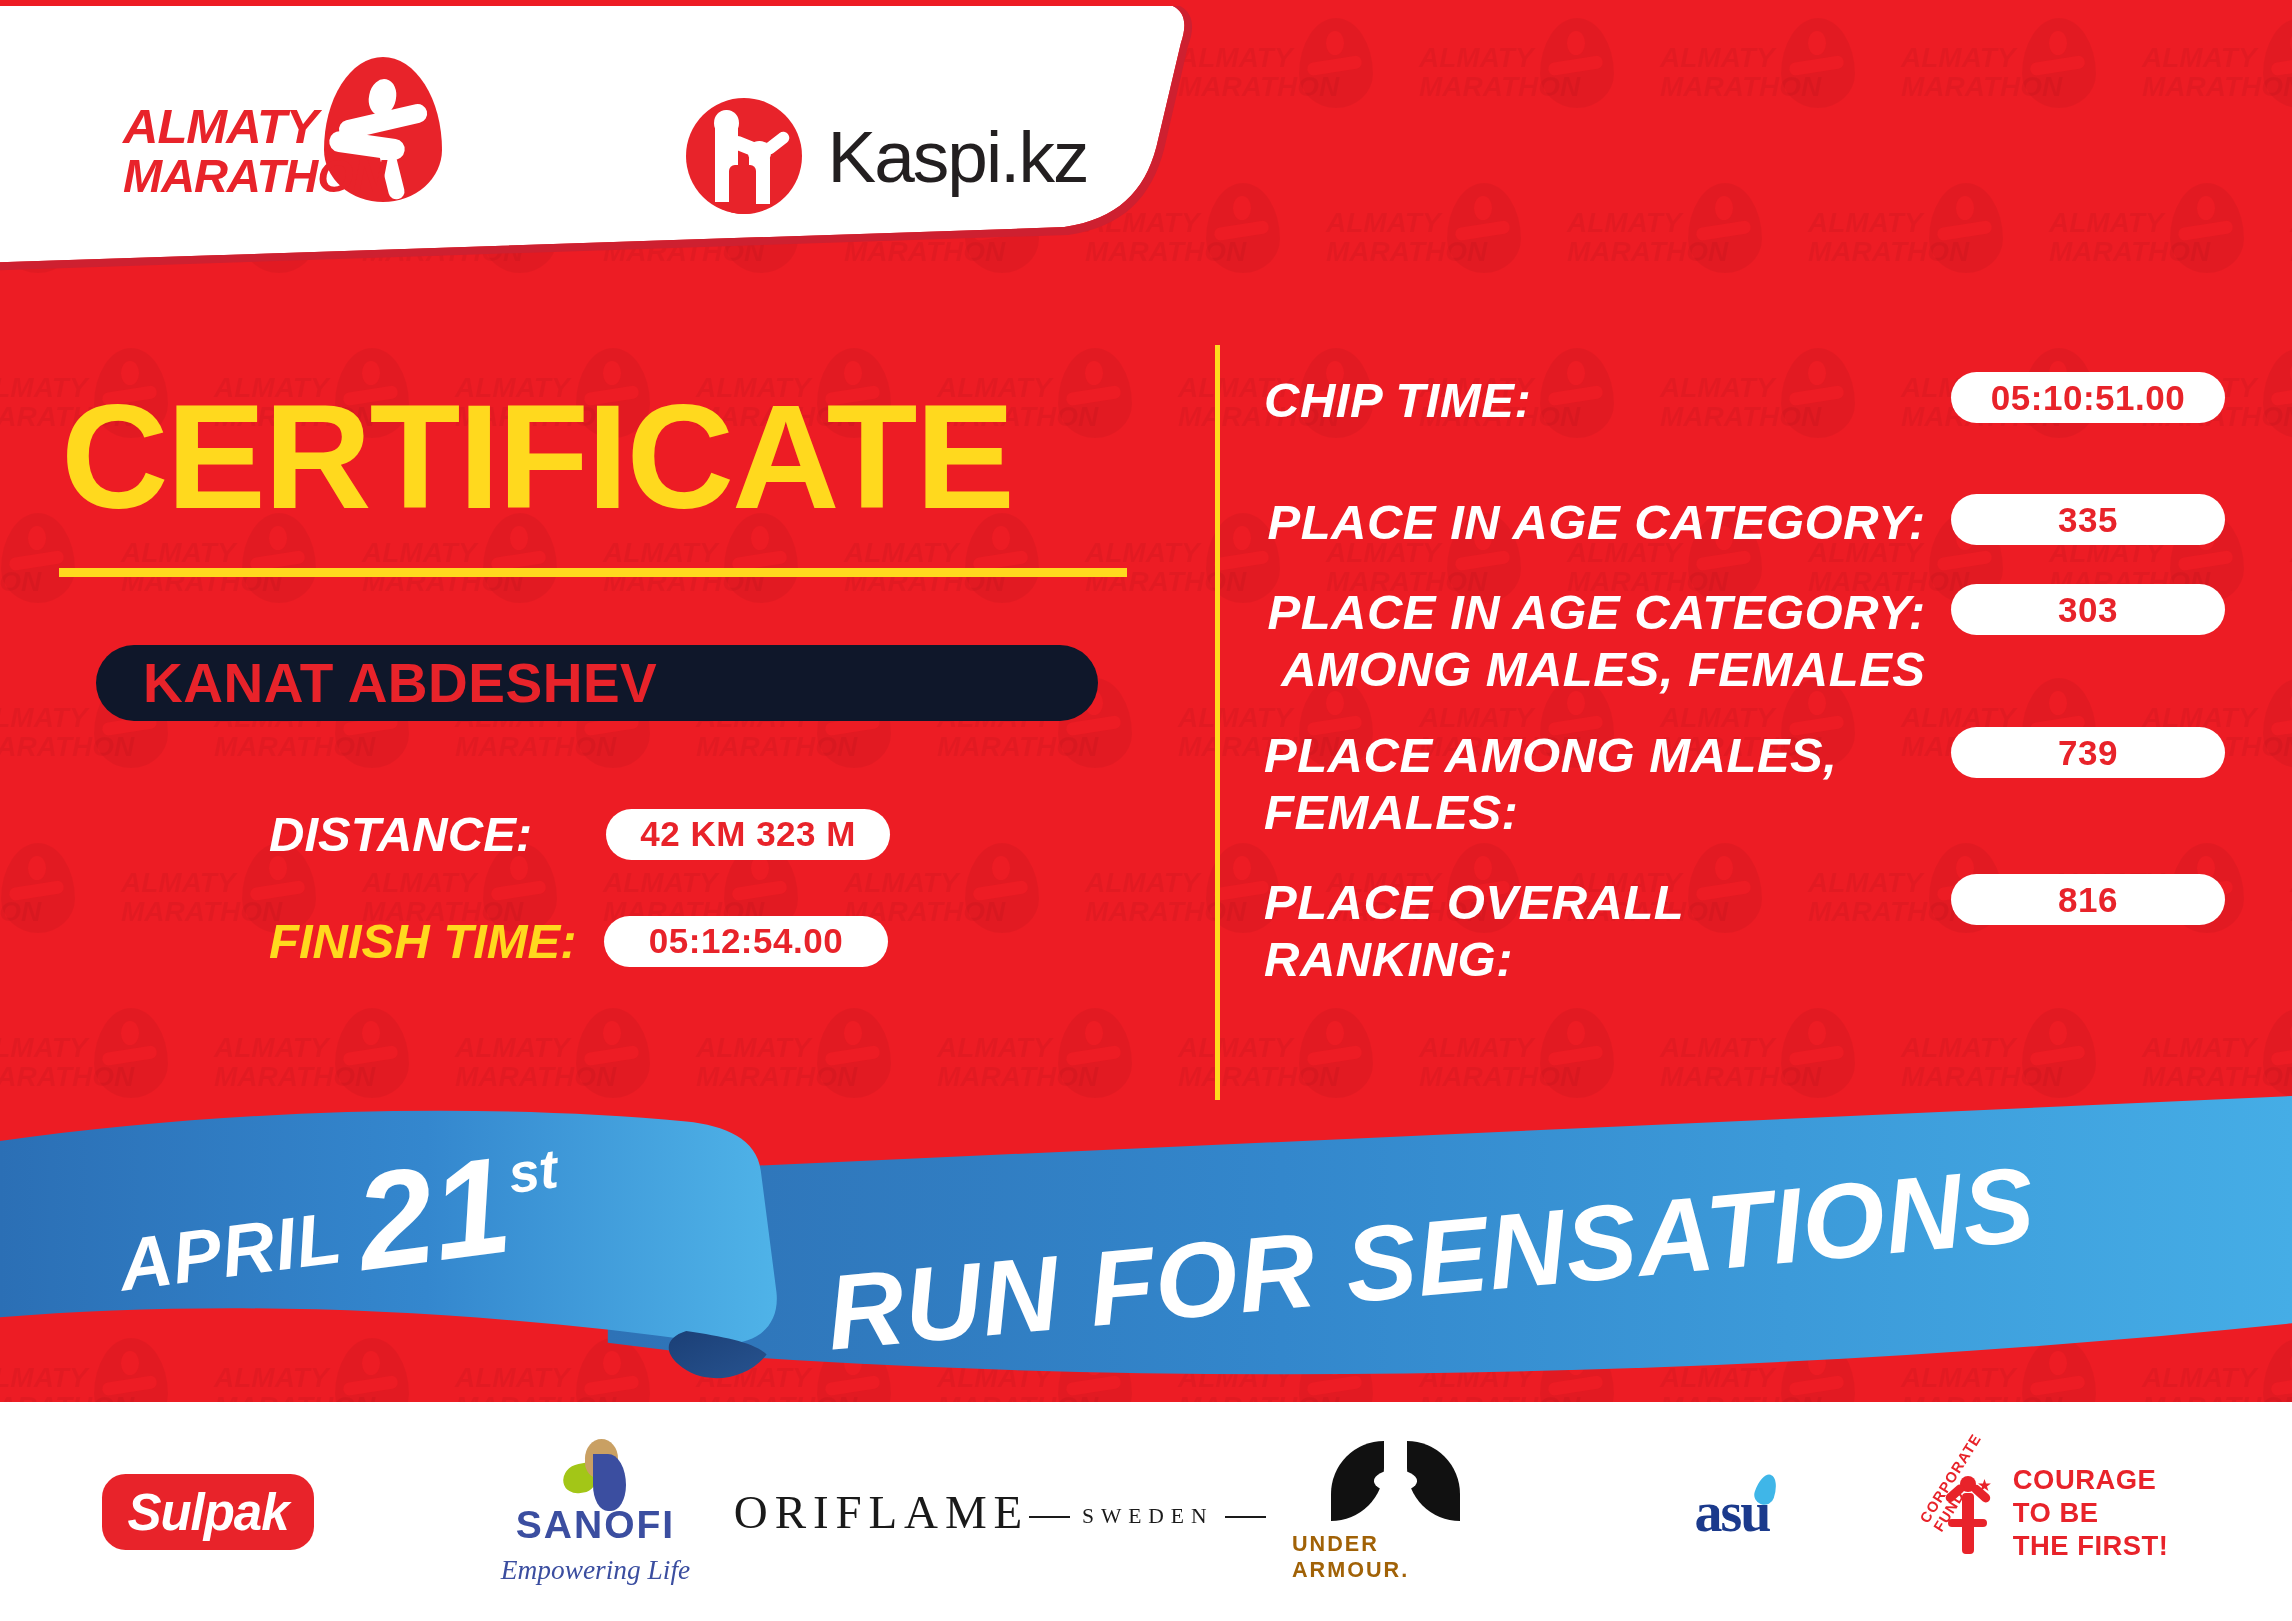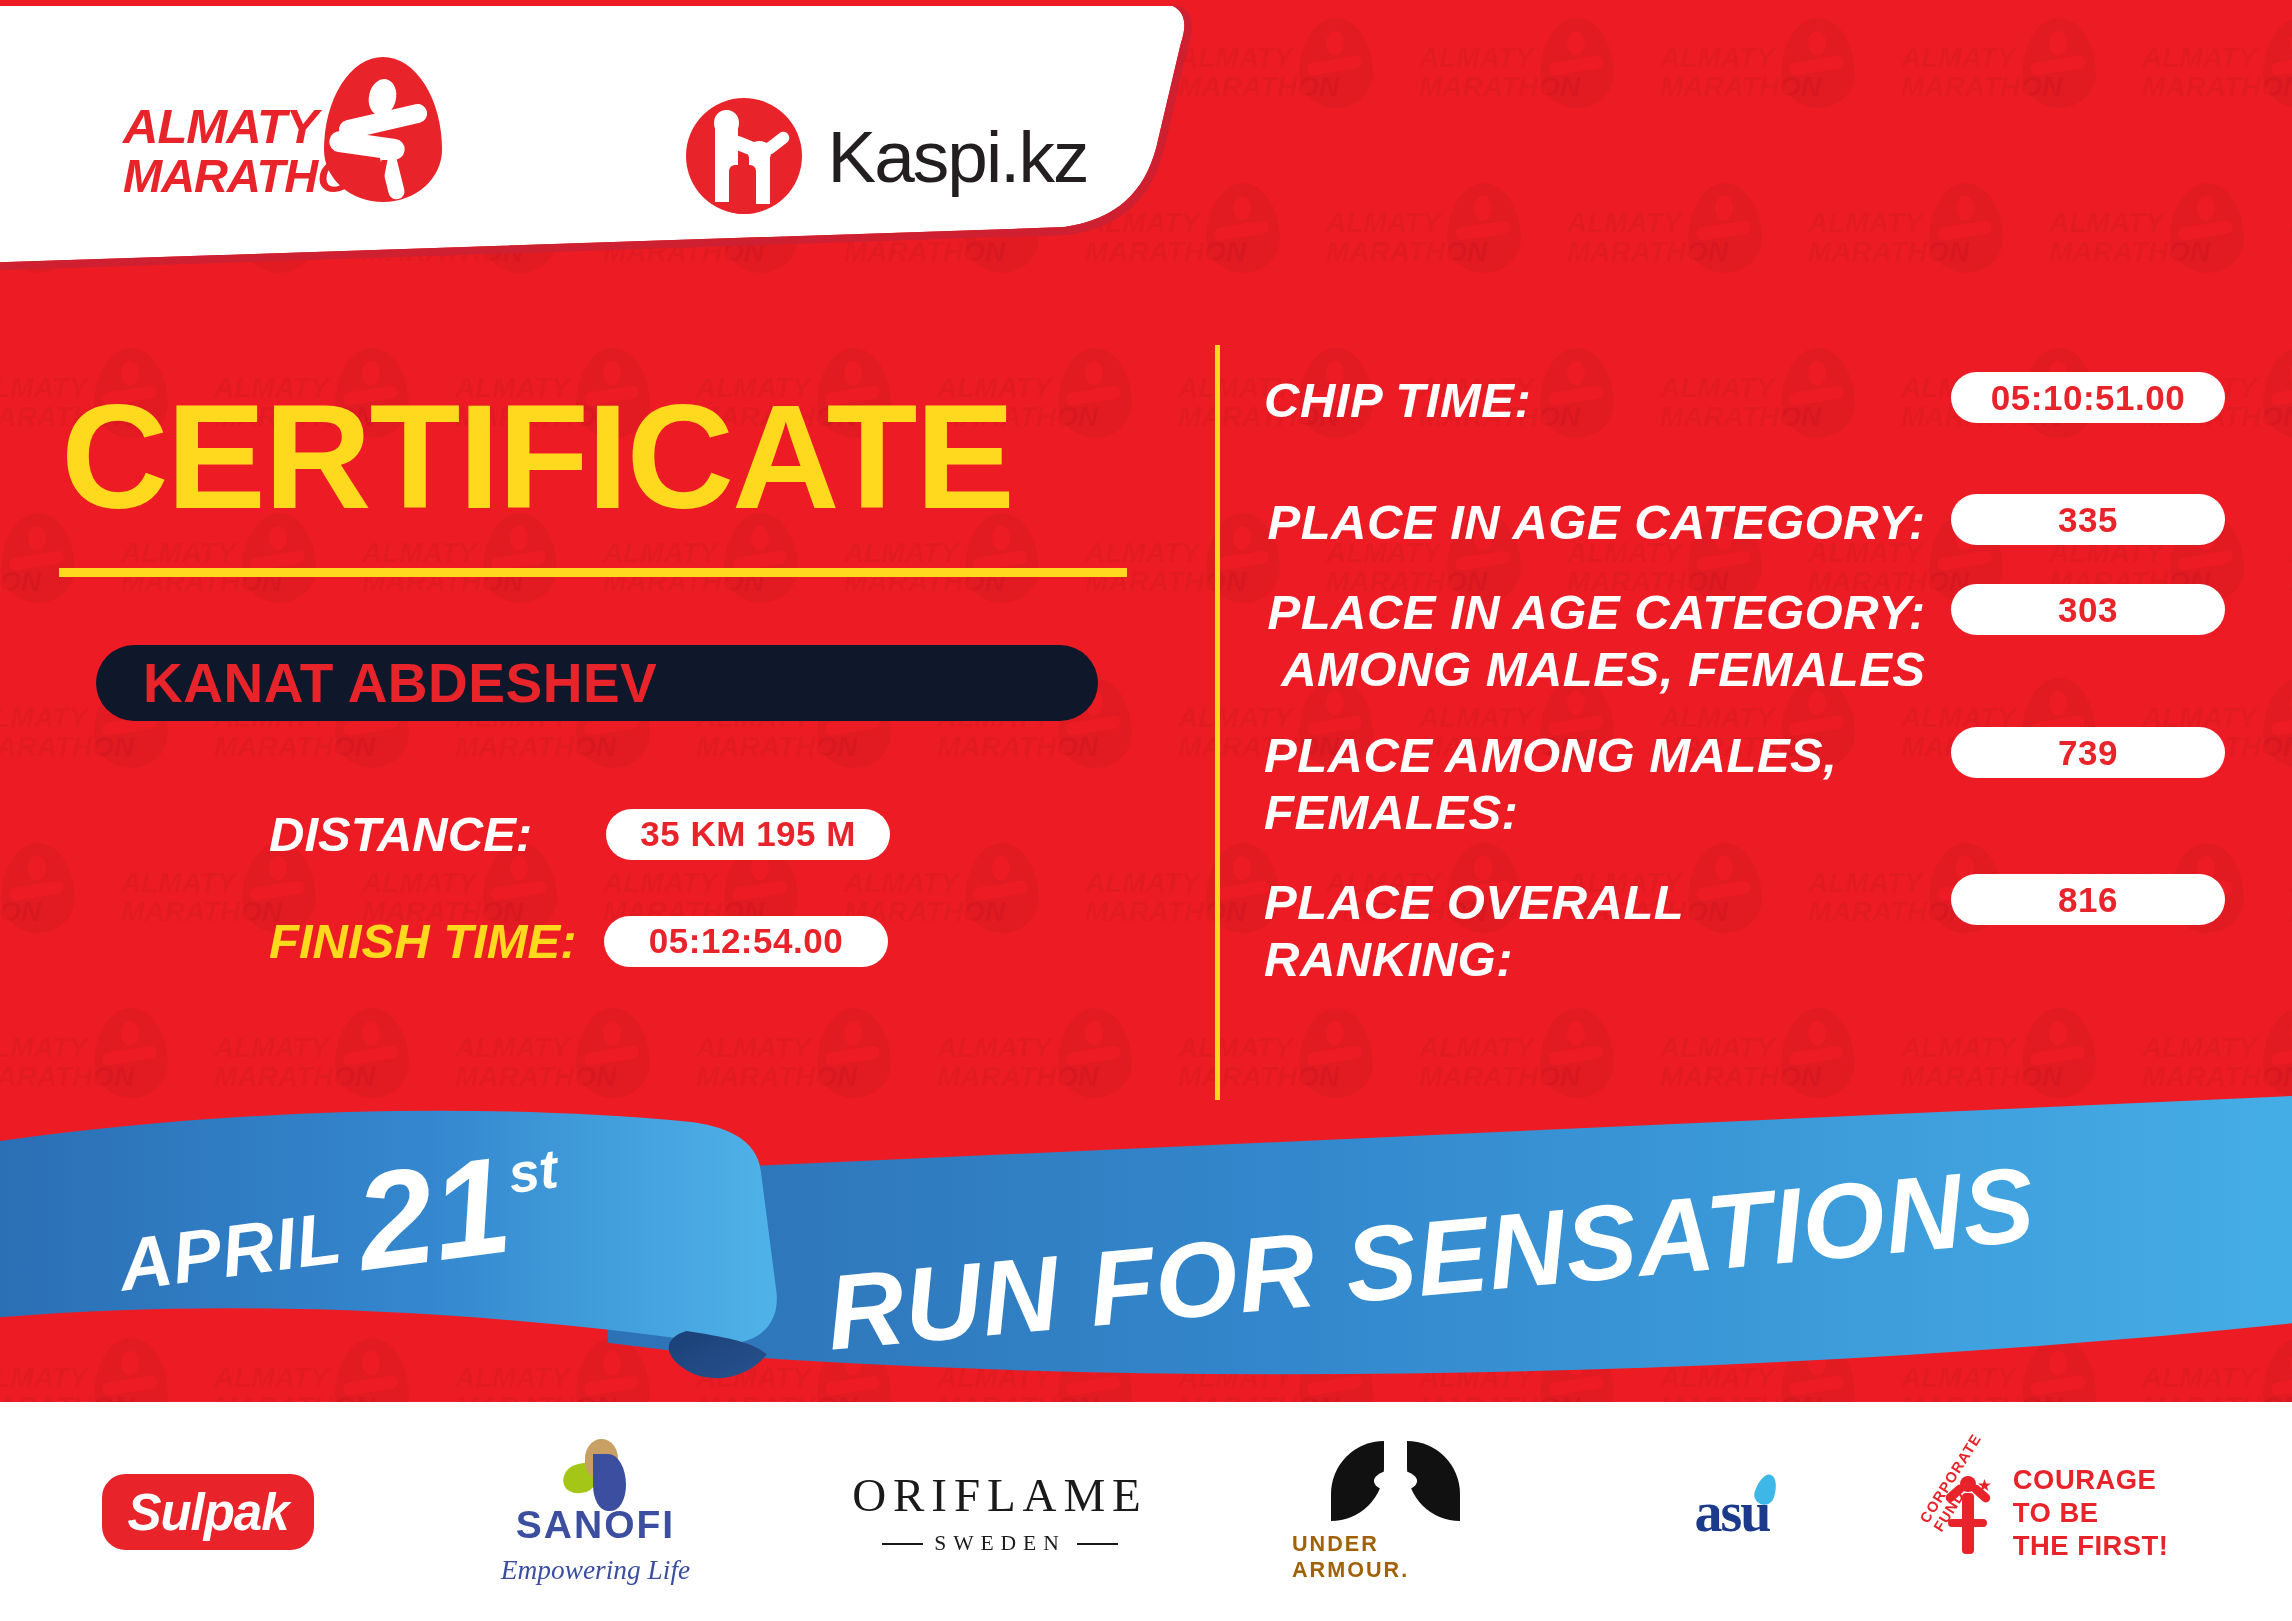--- a/index.html
+++ b/index.html
@@ -187,21 +187,21 @@
     font-family:"Liberation Sans",sans-serif;font-weight:bold;font-style:italic;
     font-size:51px;color:#fff;letter-spacing:-1px;
   }
   .sp-sanofi{margin-left:169px;width:225px;height:147px;flex-direction:column;}
   .sanofi-mark{position:relative;width:84px;height:73px;margin-bottom:3.9px;}
   .sn-tan{position:absolute;left:31px;top:0;width:33px;height:39px;background:#C9A063;border-radius:50% 50% 40% 40%;}
   .sn-blue{position:absolute;left:39px;top:15.7px;width:33px;height:57px;background:#3B4EA0;border-radius:0 60% 50% 50%;}
   .sn-green{position:absolute;left:9.8px;top:25.5px;width:33px;height:29px;background:#A3C617;border-radius:60% 0 50% 50%;transform:rotate(-10deg);}
   .sn-word{font-family:"Liberation Sans",sans-serif;font-weight:bold;font-size:39px;color:#3B4EA0;letter-spacing:2px;}
   .sn-tag{font-family:"Liberation Serif",serif;font-style:italic;font-size:27.4px;color:#3B4EA0;margin-top:7.8px;}
-  .sp-oriflame{margin-left:145px;width:294px;flex-direction:column;}
+  .sp-oriflame{margin-left:145px;width:294px;flex-direction:row;}
   .or-word{font-family:"Liberation Serif",serif;font-size:47px;color:#1A1A1A;letter-spacing:6.9px;}
   .or-sub{display:flex;align-items:center;gap:11.8px;margin-top:9.8px;}
   .or-sub .bar{width:41px;height:2px;background:#1A1A1A;}
   .or-sub .t{font-family:"Liberation Serif",serif;font-size:21.6px;color:#1A1A1A;letter-spacing:6.9px;}
   .sp-ua{margin-left:145px;width:206px;flex-direction:column;}
   .ua-mark{position:relative;width:129px;height:80px;}
   .ua-l{position:absolute;left:0;top:0;width:53px;height:80px;background:#111;border-radius:53px 0 53px 0;}
   .ua-r{position:absolute;right:0;top:0;width:53px;height:80px;background:#111;border-radius:0 53px 0 53px;}
   .ua-gap{position:absolute;left:43px;top:29px;width:43px;height:21.6px;background:#fff;border-radius:50%;}
   .ua-word{font-family:"Liberation Sans",sans-serif;font-weight:bold;font-size:21.6px;color:#a16207;letter-spacing:2px;margin-top:9.8px;}
@@ -711,21 +711,21 @@
   <div class="title">CERTIFICATE</div>
   <div class="title-rule"></div>
 
   <div class="name-pill">
     <div class="name-txt">KANAT ABDESHEV</div>
   </div>
 
   <div class="lrow" id="row-distance">
     <div class="llabel">DISTANCE:</div>
     <div class="pill">
-      <span>35 KM 195 M</span>
+      <span>42 KM 323 M</span>
     </div>
   </div>
 
   <div class="lrow" id="row-finish">
     <div class="llabel yellow">FINISH TIME:</div>
     <div class="pill">
       <span>05:12:54.00</span>
     </div>
   </div>
 

